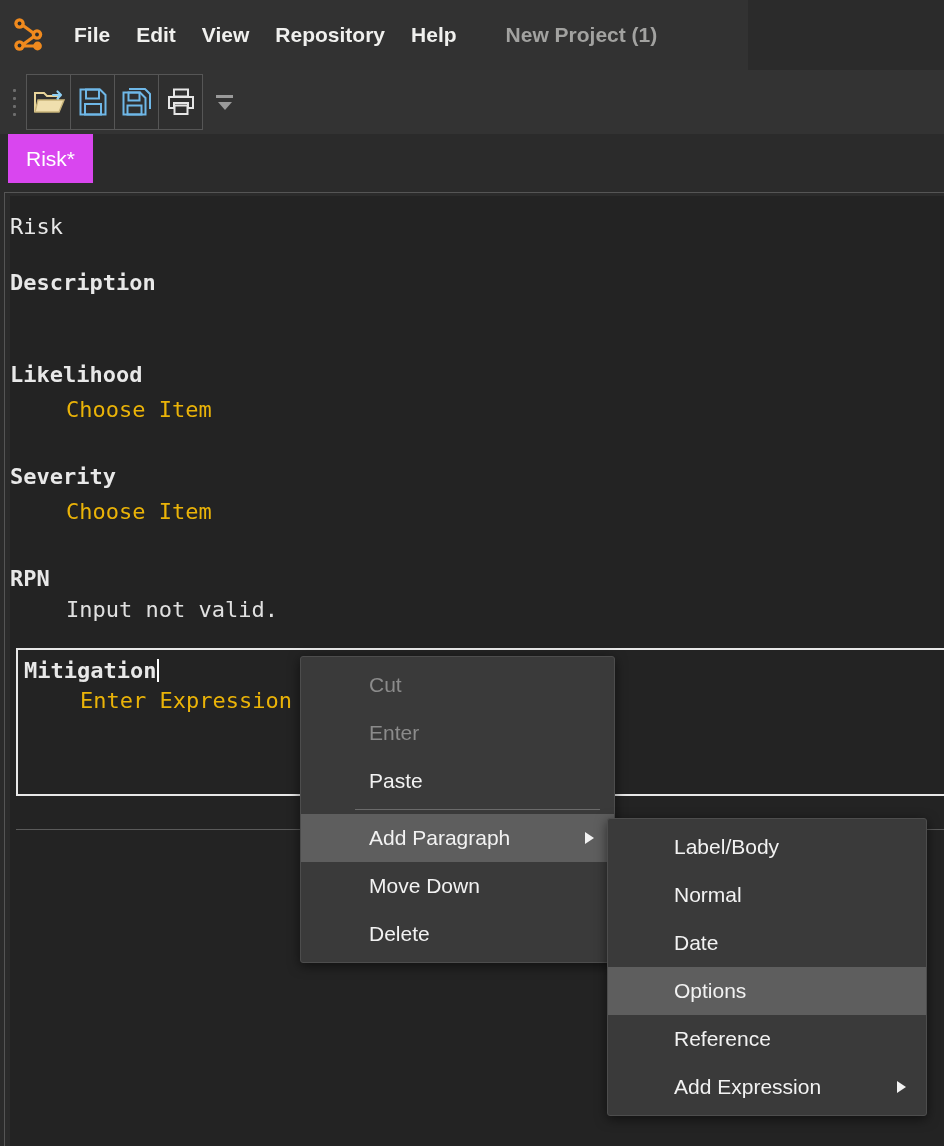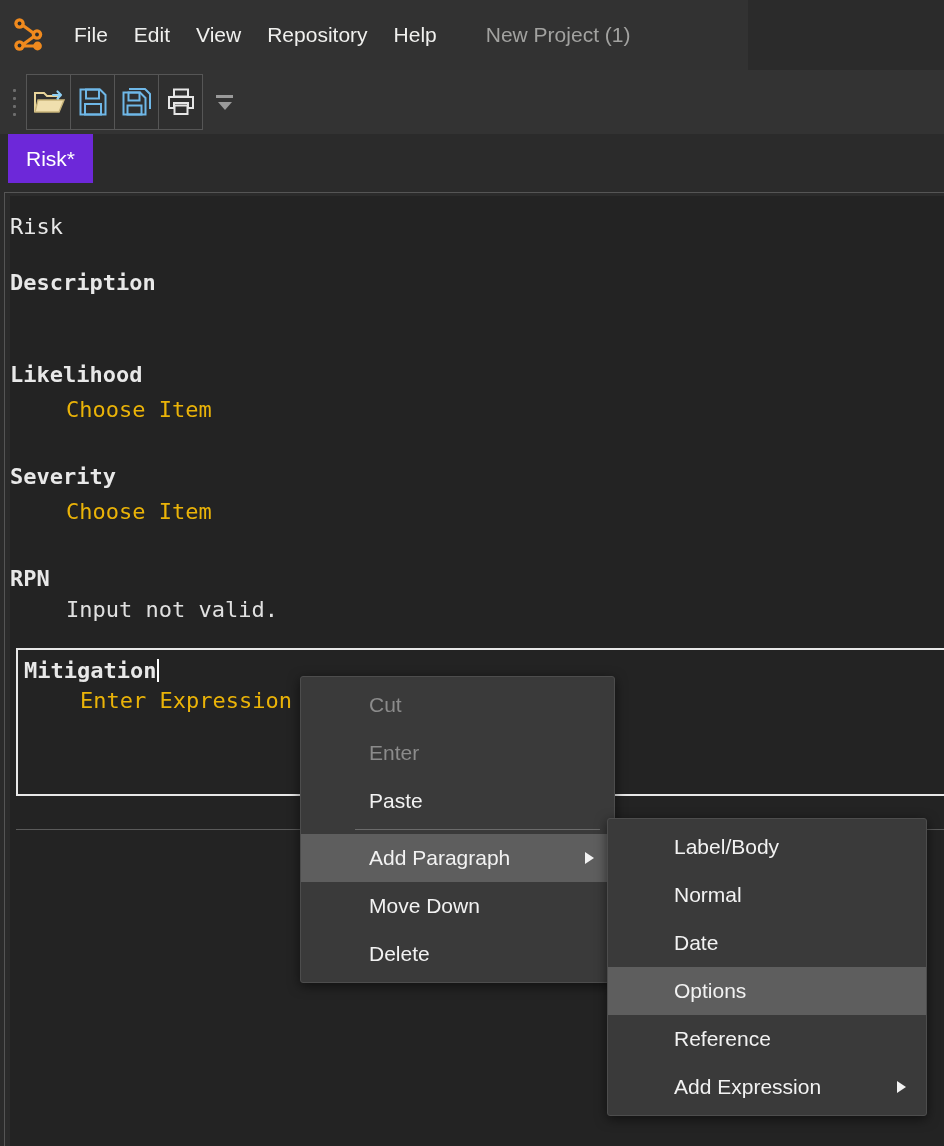--- a/index.html
+++ b/index.html
@@ -8,21 +8,21 @@
     background: #2b2b2b;
     font-family: "Liberation Sans", sans-serif;
     overflow: hidden;
   }
   #app { position: relative; width: 944px; height: 1146px; background: #2b2b2b; }
 
   
   .menubar {
     position: absolute; left: 0; top: 0; width: 748px; height: 70px;
     background: #323232;
-    display: flex; align-items: center;
+    display: flex; align-items: center; font-weight: bold;
   }
   .logo { width: 44px; height: 44px; margin-left: 7px; margin-right: 10px; flex: 0 0 auto; }
   .menuitem {
     color: #f0f0ee; font-size: 21px; padding: 6px 13px; white-space: nowrap;
     font-family: "Liberation Sans", sans-serif;
   }
   .menuitem.project { color: #a2a2a0; padding-left: 36px; }
 
   
   .toolbar {
@@ -51,21 +51,21 @@
   }
 
   
   .tabbar {
     position: absolute; left: 0; top: 134px; width: 944px; height: 49px;
     background: #2b2b2b;
   }
   .tab {
     position: absolute; left: 8px; top: 0; height: 49px;
     padding: 0 18px; display: flex; align-items: center;
-    background: #6d28d9; color: #ffffff; font-size: 21px;
+    background: #d946ef; color: #ffffff; font-size: 21px;
   }
 
   
   .docframe {
     position: absolute; left: 4px; top: 192px; width: 940px; height: 963px;
     background: #2b2b2b; border-left: 1px solid #555; border-top: 1px solid #555;
   }
   .docpage {
     position: absolute; left: 5px; top: 3px; width: 935px; height: 960px;
     background: #232323;
@@ -96,21 +96,20 @@
     position: absolute; left: 6px; width: 934px;
     background: #232323; border-bottom: 1px solid #5a5a5a;
   }
 
   
   .ctxmenu {
     position: absolute; left: 300px; top: 656px; width: 315px;
     background: #3a3a3a; border: 1px solid #4d4d4d; border-radius: 3px;
     padding: 4px 0; z-index: 40;
     box-shadow: 0 3px 12px rgba(0,0,0,0.55);
-    margin-top: 20px;
   }
   .ctxitem {
     height: 48px; display: flex; align-items: center;
     padding-left: 68px; padding-right: 14px;
     color: #f2f2f2; font-size: 21px; position: relative;
   }
   .ctxitem.disabled { color: #8b8b8b; }
   .ctxitem.hl { background: #5e5e5e; }
   .ctxsep { height: 1px; background: #6a6a6a; margin: 4px 14px 4px 54px; }
   .arrow {

